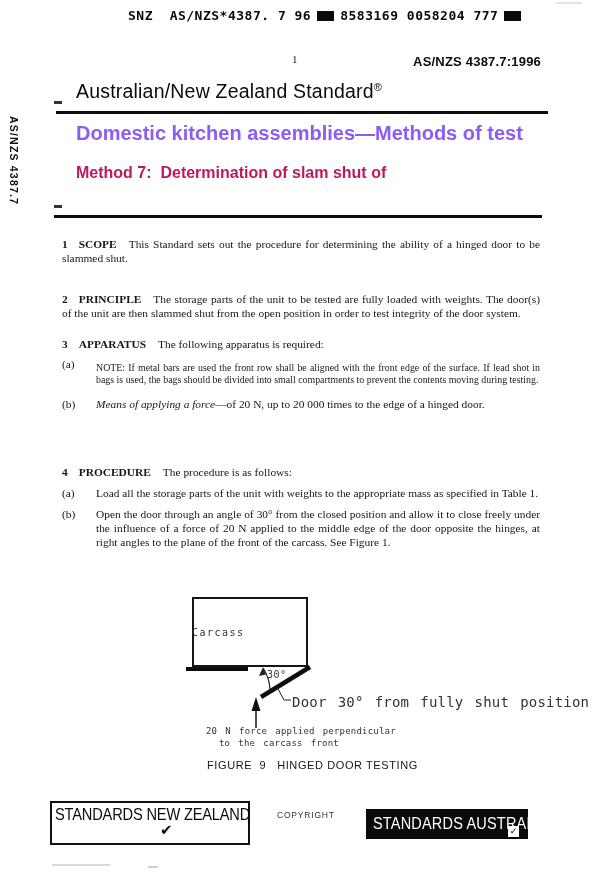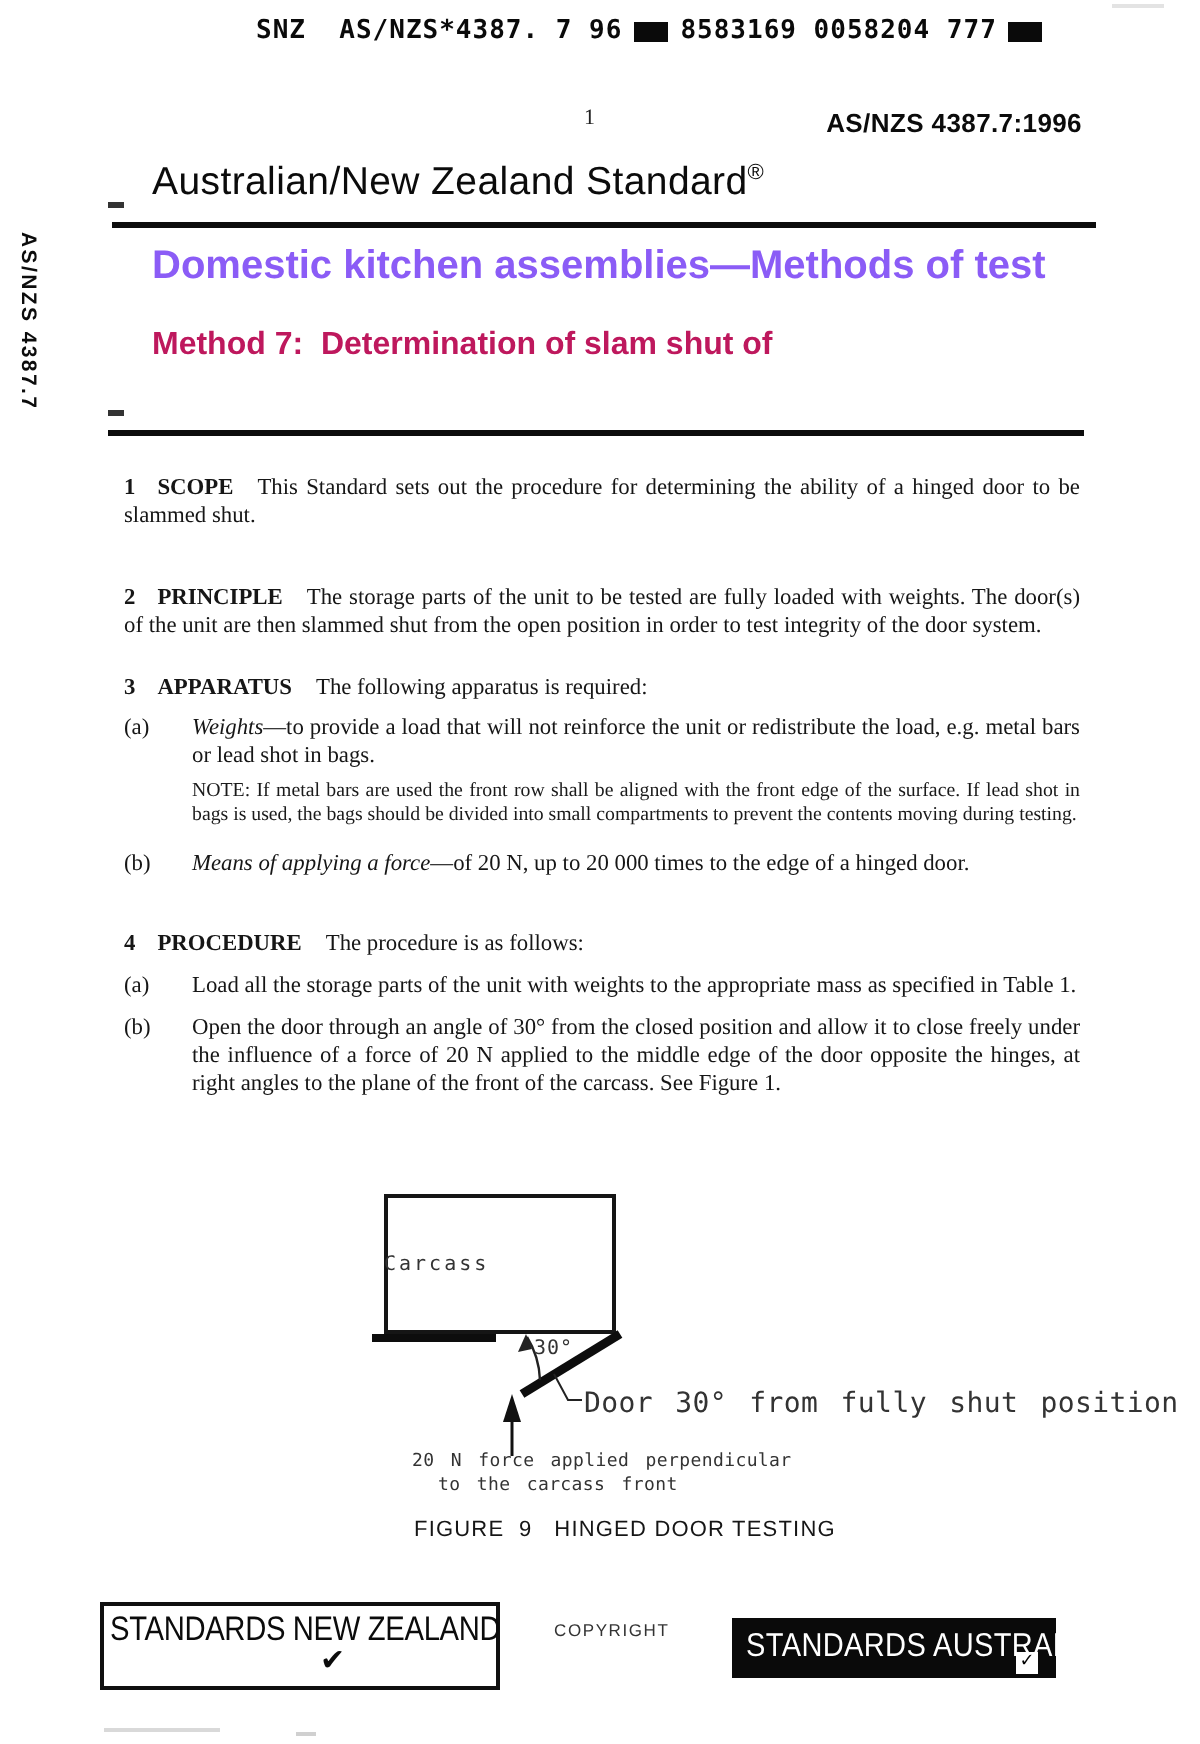--- a/index.html
+++ b/index.html
@@ -124,21 +124,20 @@
   <span class="sec-num">2</span><span class="sec-head">PRINCIPLE</span><span>The storage parts of the unit to be tested are fully loaded with weights. The door(s) of the unit are then slammed shut from the open position in order to test integrity of the door system.</span>
 </div>
 
 <div class="abs sec" id="sec3">
   <div>
     <span class="sec-num">3</span><span class="sec-head">APPARATUS</span><span>The following apparatus is required:</span>
   </div>
   <div class="li">
     <span class="marker">(a)</span>
     <div class="li-body">
-      <div><i>Weights</i><span>—to provide a load that will not reinforce the unit or redistribute the load, e.g. metal bars or lead shot in bags.</span></div>
       <div class="note">NOTE: If metal bars are used the front row shall be aligned with the front edge of the surface. If lead shot in bags is used, the bags should be divided into small compartments to prevent the contents moving during testing.</div>
     </div>
   </div>
   <div class="li">
     <span class="marker">(b)</span>
     <div class="li-body">
       <div><i>Means of applying a force</i><span>—of 20 N, up to 20 000 times to the edge of a hinged door.</span></div>
     </div>
   </div>
 </div>

